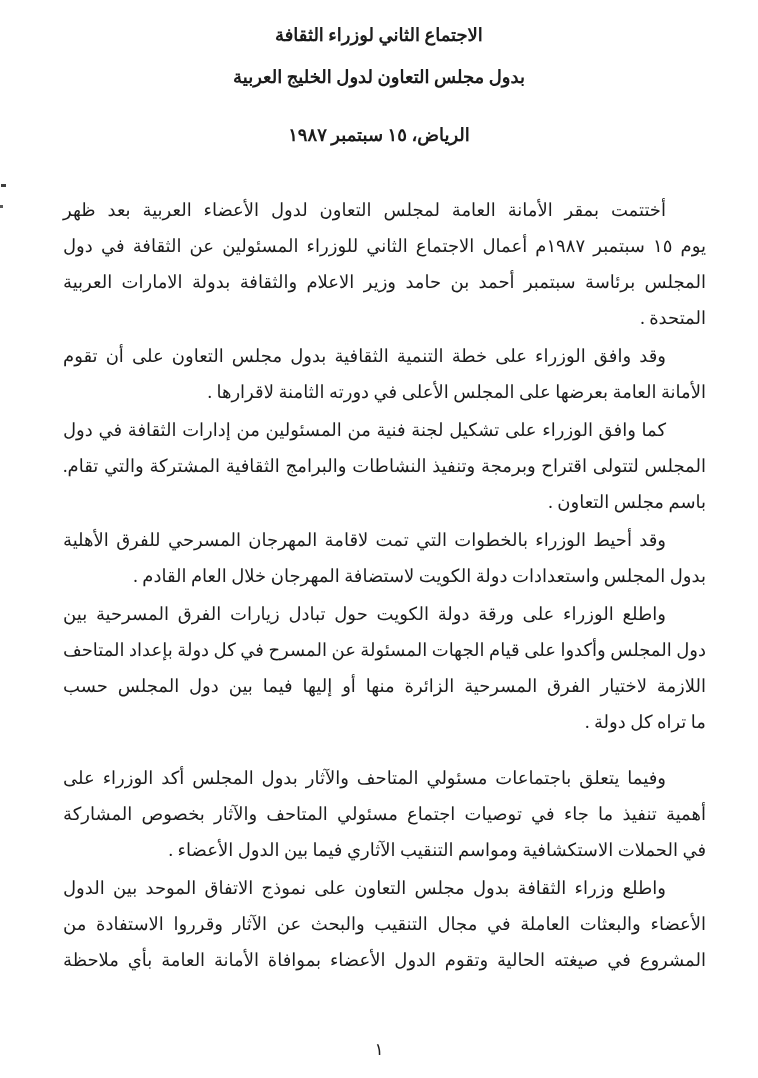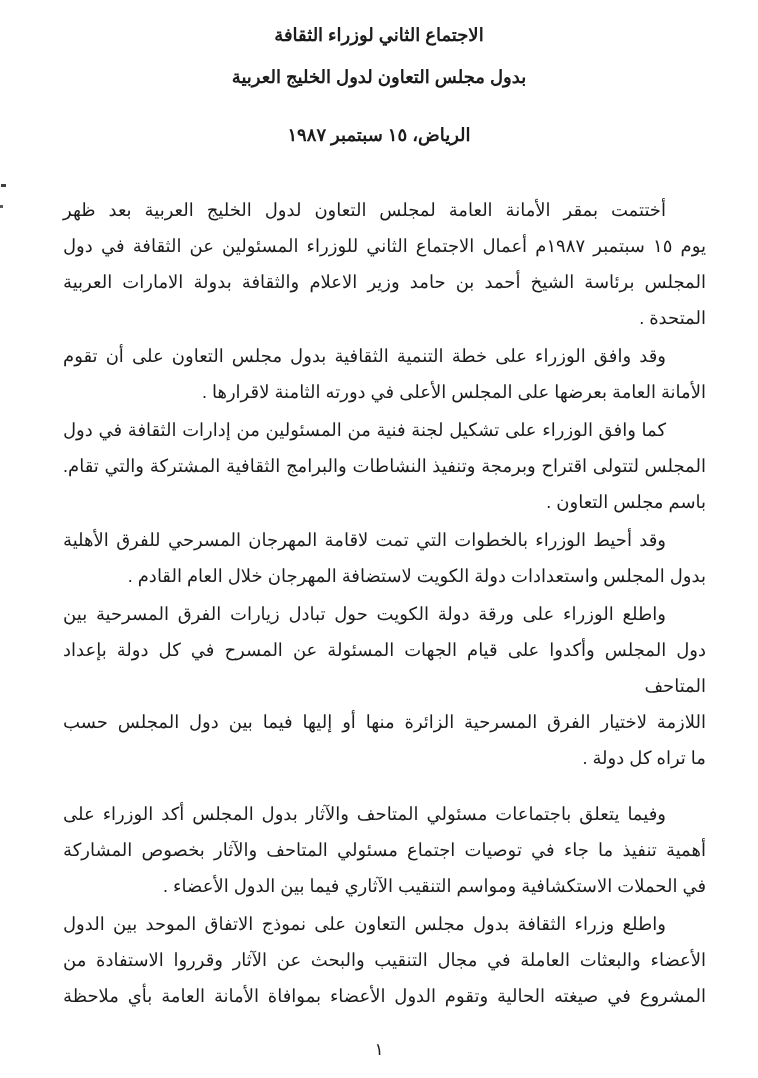--- a/index.html
+++ b/index.html
@@ -3,21 +3,21 @@
 <meta charset="utf-8">
 <style>
   html, body { margin: 0; padding: 0; background: #e8e8e8; }
   .page {
     position: relative;
     width: 758px;
     height: 1078px;
     margin: 0 auto;
     background: #ffffff;
     overflow: hidden;
-    font-family: Liberation Sans, sans-serif;
+    font-family: Liberation Serif, serif;
     color: #1c1c1c;
   }
   .doc-header {
     padding-top: 14px;
     text-align: center;
     direction: rtl;
   }
   .doc-title {
     font-size: 18px;
     font-weight: bold;
@@ -66,23 +66,23 @@
 
   <div class="doc-header">
     <div class="doc-title">الاجتماع الثاني لوزراء الثقافة</div>
     <div class="doc-title">بدول مجلس التعاون لدول الخليج العربية</div>
     <div class="doc-date">الرياض، ١٥ سبتمبر ١٩٨٧</div>
   </div>
 
   <div class="doc-body">
 
     <p class="para">
-      <span class="line first" style="display:block">أختتمت بمقر الأمانة العامة لمجلس التعاون لدول الخليج العربية بعد ظهر</span>
+      <span class="line first" style="display:block">أختتمت بمقر الأمانة العامة لمجلس التعاون لدول الأعضاء العربية بعد ظهر</span>
       <span class="line" style="display:block">يوم ١٥ سبتمبر ١٩٨٧م أعمال الاجتماع الثاني للوزراء المسئولين عن الثقافة في دول</span>
-      <span class="line" style="display:block">المجلس برئاسة الشيخ أحمد بن حامد وزير الاعلام والثقافة بدولة الامارات العربية</span>
+      <span class="line" style="display:block">المجلس برئاسة سبتمبر أحمد بن حامد وزير الاعلام والثقافة بدولة الامارات العربية</span>
       <span class="line last" style="display:block">المتحدة .</span>
     </p>
 
     <p class="para">
       <span class="line first" style="display:block">وقد وافق الوزراء على خطة التنمية الثقافية بدول مجلس التعاون على أن تقوم</span>
       <span class="line last" style="display:block">الأمانة العامة بعرضها على المجلس الأعلى في دورته الثامنة لاقرارها .</span>
     </p>
 
     <p class="para">
       <span class="line first" style="display:block">كما وافق الوزراء على تشكيل لجنة فنية من المسئولين من إدارات الثقافة في دول</span>

